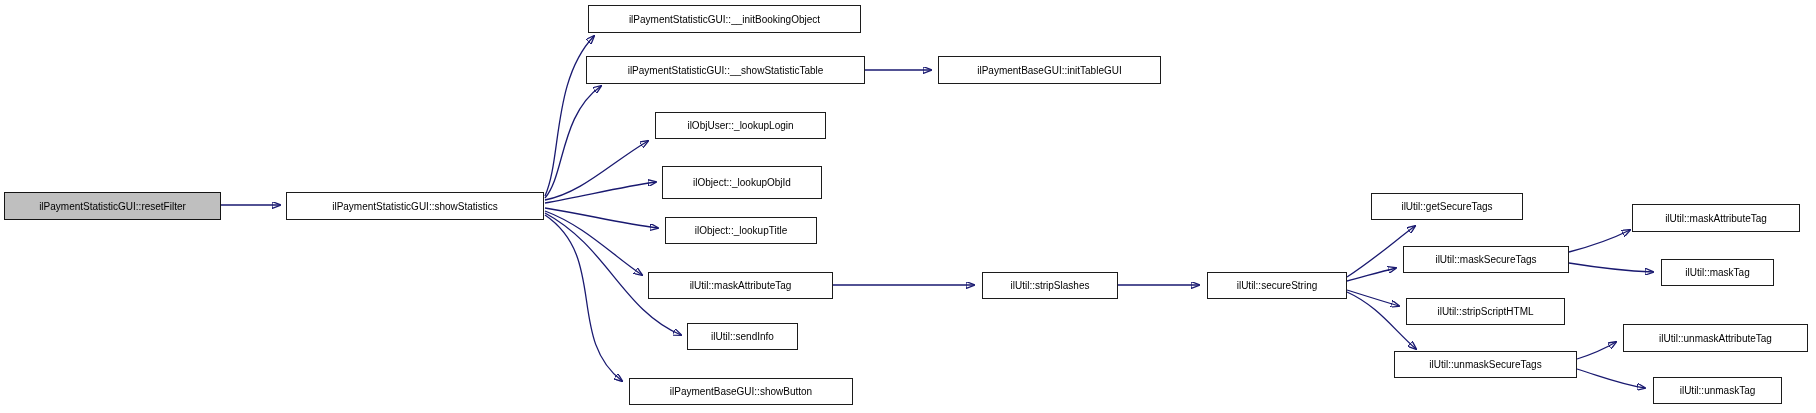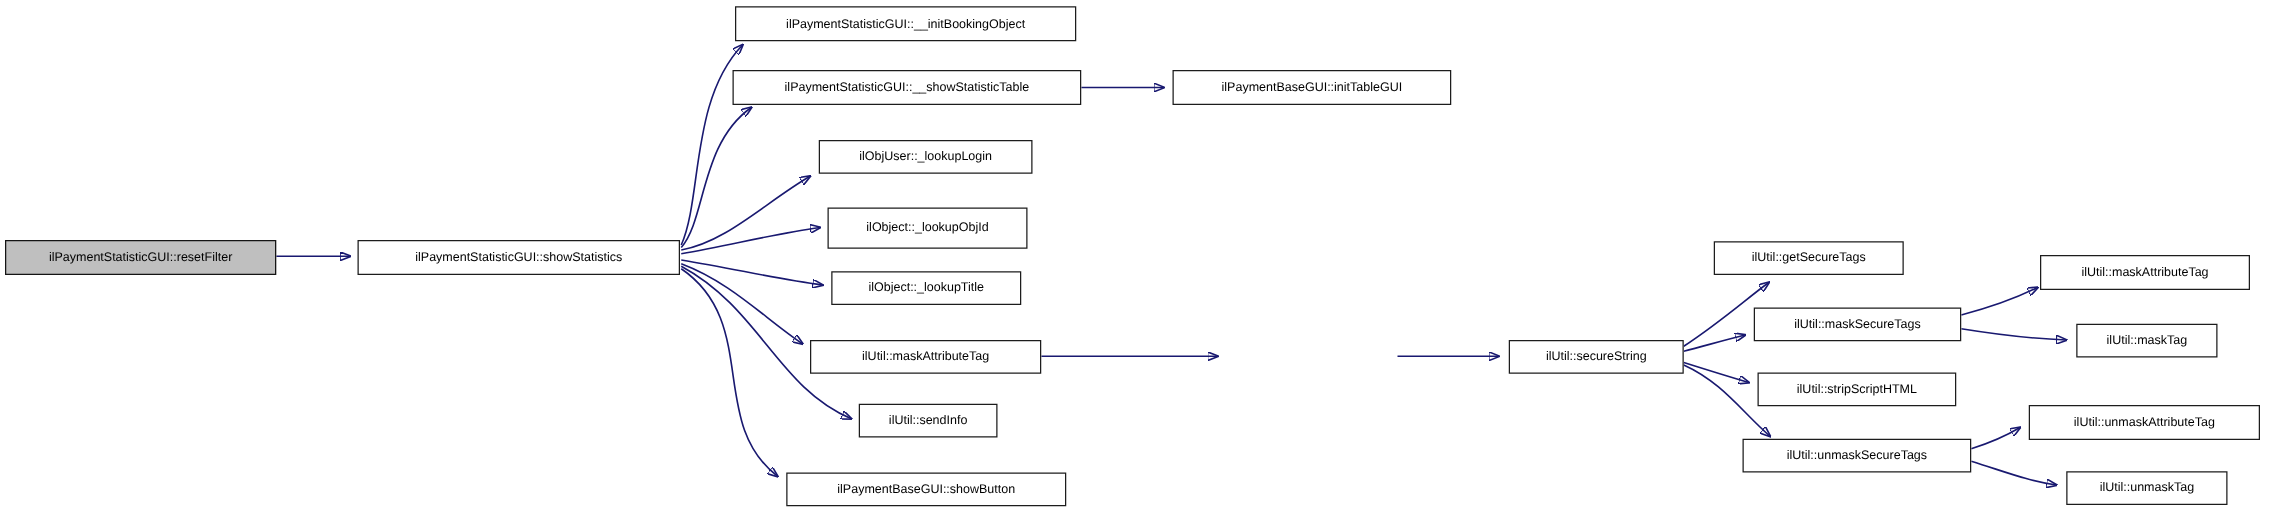--- a/index.html
+++ b/index.html
@@ -69,20 +69,21 @@
   <div class="node" style="left:286px; top:192px; width:258px; height:28px">ilPaymentStatisticGUI::showStatistics</div>
   <div class="node" style="left:588px; top:5px;   width:273px; height:28px">ilPaymentStatisticGUI::__initBookingObject</div>
   <div class="node" style="left:586px; top:56px;  width:279px; height:28px">ilPaymentStatisticGUI::__showStatisticTable</div>
   <div class="node" style="left:938px; top:56px;  width:223px; height:28px">ilPaymentBaseGUI::initTableGUI</div>
   <div class="node" style="left:655px; top:112px; width:171px; height:27px">ilObjUser::_lookupLogin</div>
   <div class="node" style="left:662px; top:166px; width:160px; height:33px">ilObject::_lookupObjId</div>
   <div class="node" style="left:665px; top:217px; width:152px; height:27px">ilObject::_lookupTitle</div>
   <div class="node" style="left:648px; top:272px; width:185px; height:27px">ilUtil::maskAttributeTag</div>
   <div class="node" style="left:687px; top:323px; width:111px; height:27px">ilUtil::sendInfo</div>
   <div class="node" style="left:629px; top:378px; width:224px; height:27px">ilPaymentBaseGUI::showButton</div>
+  <div class="node" style="left:982px; top:272px; width:136px; height:27px">ilUtil::stripSlashes</div>
   <div class="node" style="left:1207px;top:272px; width:140px; height:27px">ilUtil::secureString</div>
   <div class="node" style="left:1371px;top:193px; width:152px; height:27px">ilUtil::getSecureTags</div>
   <div class="node" style="left:1403px;top:246px; width:166px; height:27px">ilUtil::maskSecureTags</div>
   <div class="node" style="left:1406px;top:298px; width:159px; height:27px">ilUtil::stripScriptHTML</div>
   <div class="node" style="left:1394px;top:351px; width:183px; height:27px">ilUtil::unmaskSecureTags</div>
   <div class="node" style="left:1632px;top:204px; width:168px; height:28px">ilUtil::maskAttributeTag</div>
   <div class="node" style="left:1661px;top:259px; width:113px; height:27px">ilUtil::maskTag</div>
   <div class="node" style="left:1623px;top:324px; width:185px; height:28px">ilUtil::unmaskAttributeTag</div>
   <div class="node" style="left:1653px;top:377px; width:129px; height:27px">ilUtil::unmaskTag</div>
 

